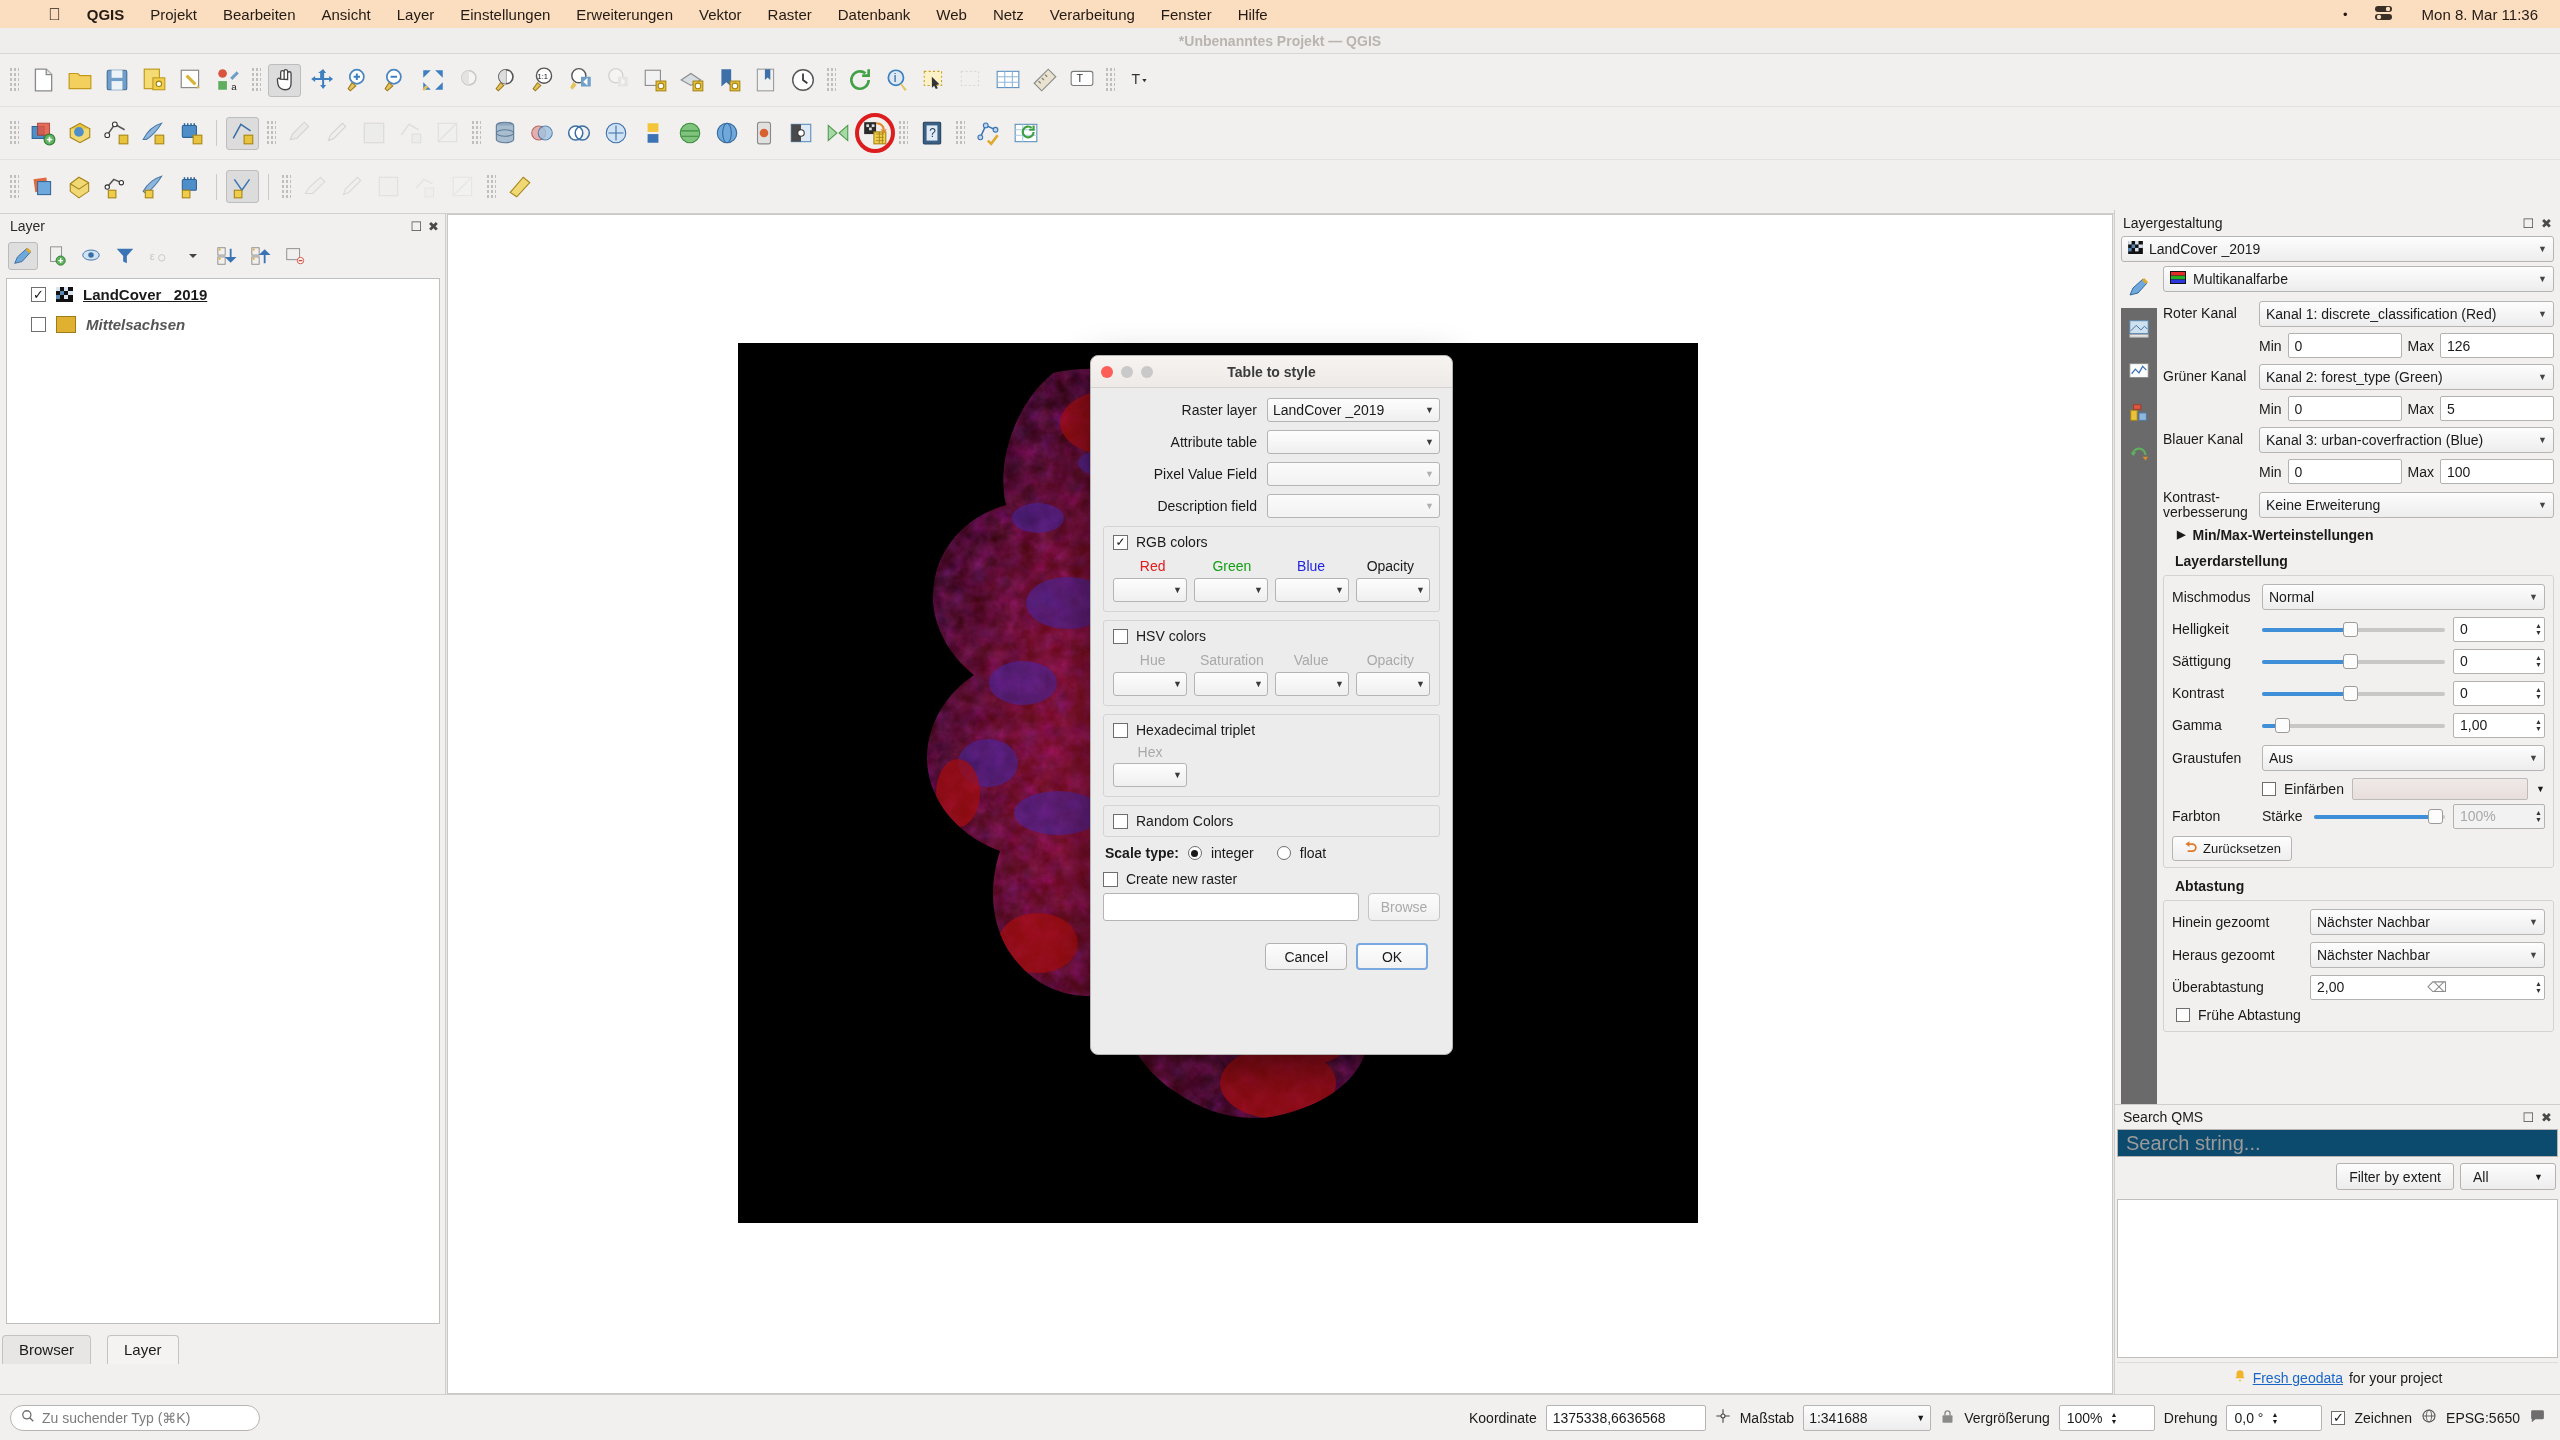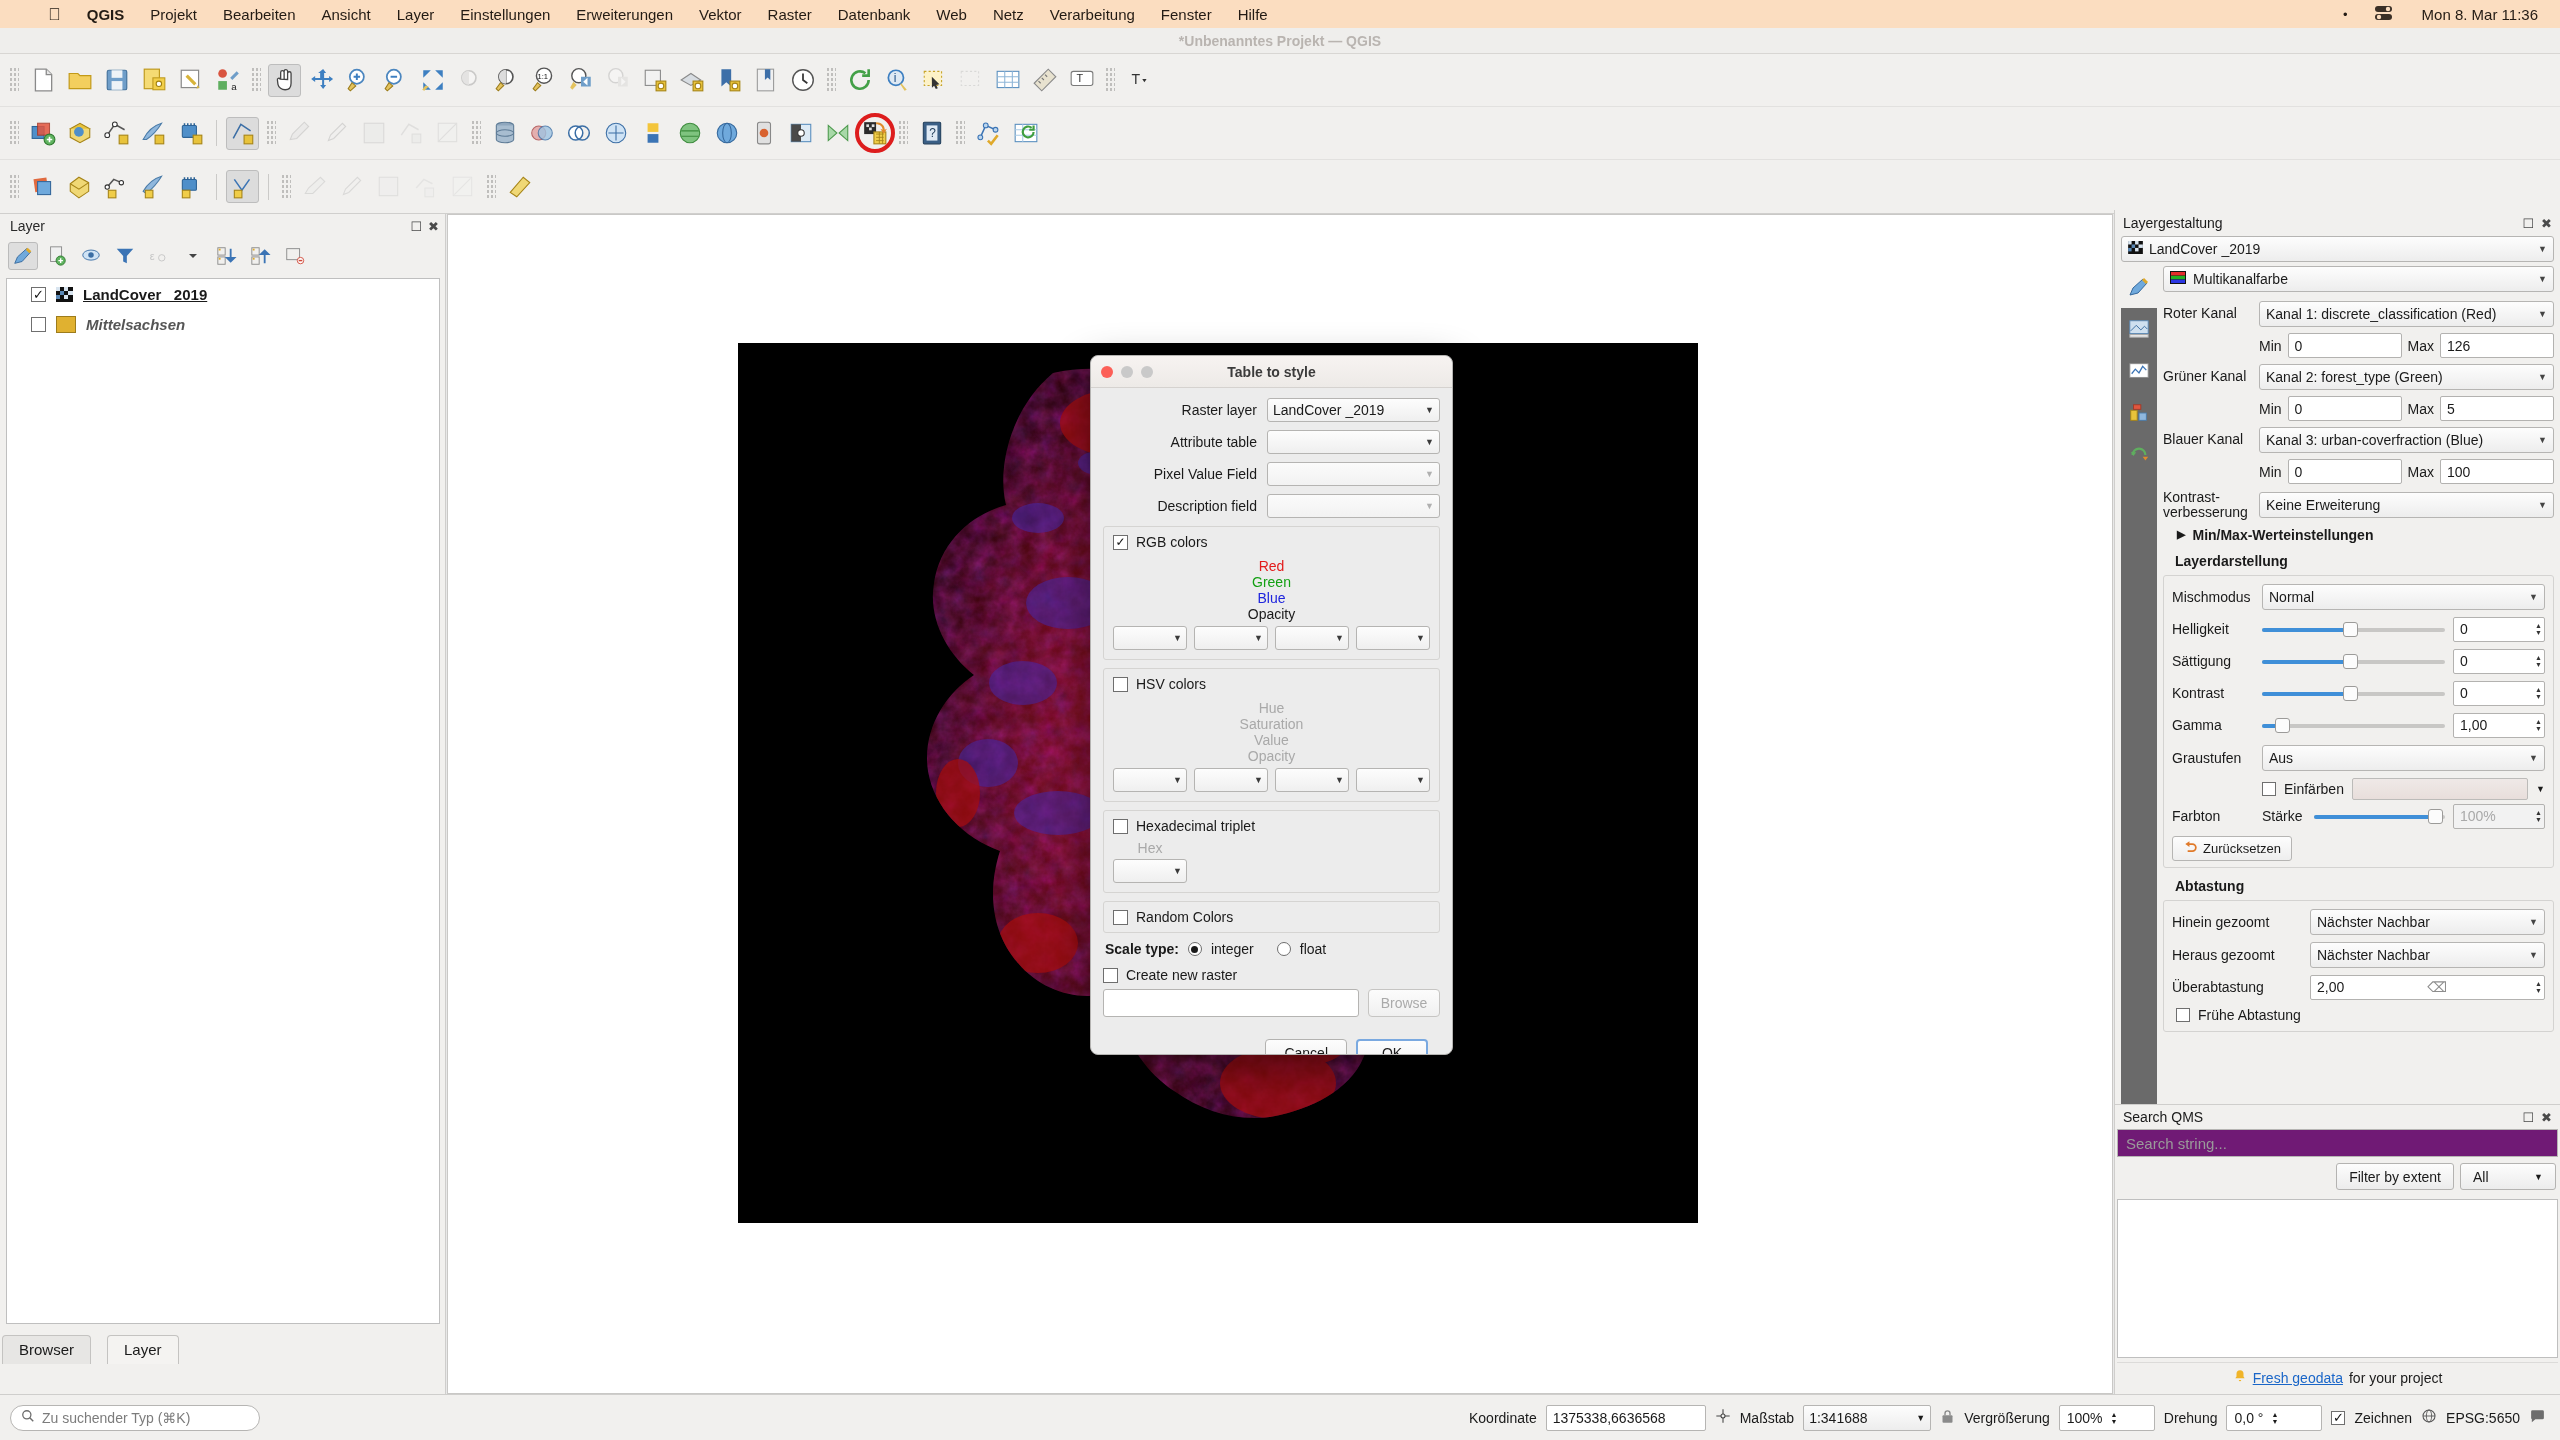--- a/index.html
+++ b/index.html
@@ -159,22 +159,22 @@
   .applybtn { margin-left:auto; height:27px; padding:0 26px; background:linear-gradient(#fdfdfd,#eaeaea);
               border:1px solid #b0afad; border-radius:4px; font-size:14px;
               display:flex; align-items:center; }
   .rp-tabs { position:absolute; left:0; bottom:0; display:flex; }
 
   
   .qms { position:absolute; right:0; bottom:46px; width:446px; height:290px;
          background:#f1f0ee; border-left:1px solid #cfcecc; border-top:1px solid #cfcecc; }
   .qms-hdr { height:24px; display:flex; align-items:center; padding:0 8px; font-size:14px; }
   .qms-hdr .sp { margin-left:auto; display:flex; gap:7px; }
-  .qms-search { margin:0 2px; height:28px; background:#701a75; border:1px solid #b6b5b3;
-                display:flex; align-items:center; padding:0 8px; font-size:15px; color:#9a9a9a; }
+  .qms-search { margin:0 2px; height:28px; background:#0c4a6e; border:1px solid #b6b5b3;
+                display:flex; align-items:center; padding:0 8px; font-size:20px; color:#9a9a9a; }
   .qms-filter { display:flex; justify-content:flex-end; gap:6px; padding:6px 4px; }
   .qms-btn { height:27px; padding:0 12px; background:linear-gradient(#fdfdfd,#ececec);
              border:1px solid #b4b3b1; border-radius:3px; font-size:14px; display:flex; align-items:center; }
   .qms-list { position:absolute; left:2px; right:2px; top:94px; bottom:36px; background:#fff; border:1px solid #bfbfbf; }
   .qms-foot { position:absolute; left:2px; right:2px; bottom:2px; height:30px;
               display:flex; align-items:center; justify-content:center; gap:6px;
               font-size:14px; background:#f1f0ee; border-top:1px solid #dcdbd9; }
   .qms-foot a { color:#1a66c8; text-decoration:underline; }
 
   
@@ -223,21 +223,21 @@
     border:1px solid #b5b4b2; border-radius:3px;
     display:flex; align-items:center; padding:0 5px; font-size:14px;
   }
   .dcombo .arr { margin-left:auto; font-size:9px; color:#3a3a3a; }
   .dcombo.dis { background:linear-gradient(#fbfbfb,#f2f2f2); }
   .dcombo.dis .arr { color:#b0b0b0; }
   .dgroup { border:1px solid #d5d4d2; border-radius:3px; margin:0 0 8px 0; padding:7px 9px 9px 9px; }
   .dcbrow { display:flex; align-items:center; gap:8px; font-size:14px; }
   .dcb { width:15px; height:15px; border:1px solid #6e6e6e; background:#fff;
          display:flex; align-items:center; justify-content:center; font-size:12px; color:#111; }
-  .colhdr { display:flex; margin-top:8px;flex-direction:column; }
+  .colhdr { display:flex; margin-top:8px; }
   .colhdr div { flex:1; text-align:center; font-size:14px; }
   .c-red { color:#e21b1b; } .c-green { color:#13a013; } .c-blue { color:#1f25dd; }
   .c-gray { color:#a9a9a9; }
   .colrow { display:flex; gap:7px; margin-top:4px; }
   .smcombo { flex:1; height:24px; background:linear-gradient(#fdfdfd,#efefef);
              border:1px solid #b5b4b2; border-radius:3px; display:flex; align-items:center; padding:0 4px; }
   .smcombo .arr { margin-left:auto; font-size:9px; color:#3a3a3a; }
   .hexwrap { margin-top:6px; }
   .hexlabel { text-align:center; width:74px; font-size:14px; color:#a9a9a9; }
   .radiorow { display:flex; align-items:center; gap:9px; font-size:14px; margin:2px 0 10px 2px; }

